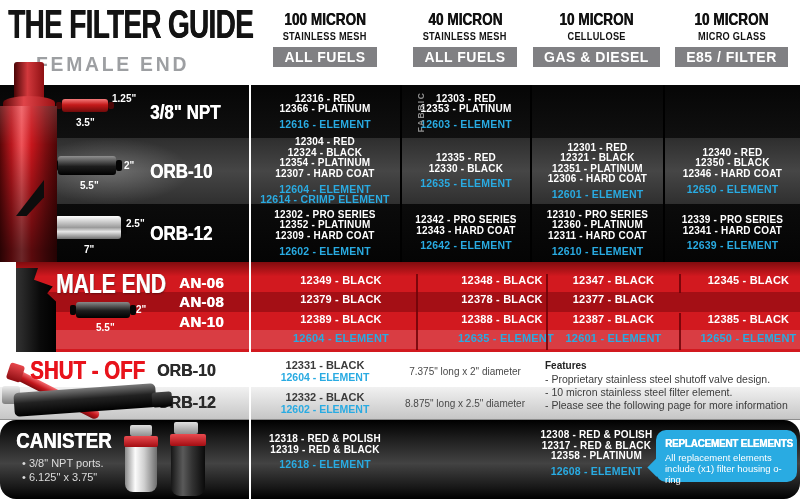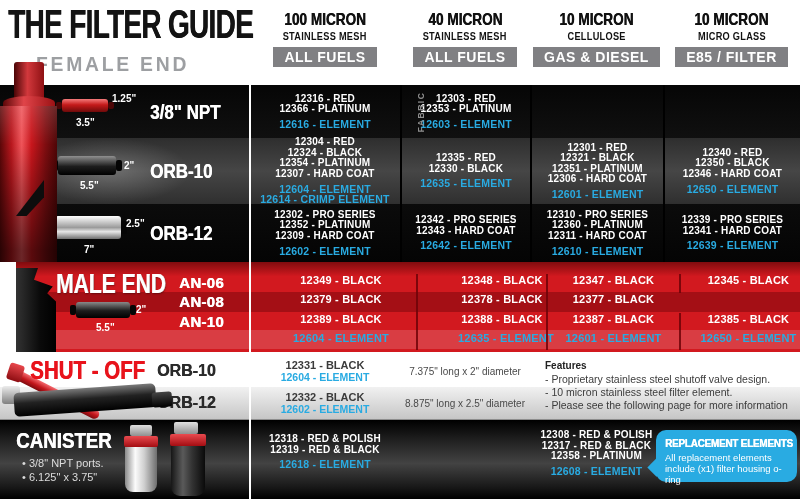--- a/index.html
+++ b/index.html
@@ -115,21 +115,21 @@
   .v-tip{position:absolute;left:152px;top:20px;width:20px;height:15px;border-radius:3px;
          background:linear-gradient(180deg,#444,#000);transform:rotate(-4deg);}
   .v-lever{position:absolute;left:14px;top:-4px;width:95px;height:10px;border-radius:5px;
            background:linear-gradient(180deg,#f4696e,#c3161c 55%,#7e0a0e);
            transform:rotate(27deg);transform-origin:left center;}
   .v-pivot{position:absolute;left:8px;top:-8px;width:15px;height:17px;border-radius:3px;
            background:linear-gradient(180deg,#e8474c,#8e0d12);transform:rotate(18deg);}
 
   
   .canister{position:absolute;top:420px;left:0;width:800px;height:79px;
-            background:linear-gradient(180deg,#000 0%,#232323 28%,#434343 55%,#181818 85%,#000 100%);}
+            background:linear-gradient(180deg,#000 0%,#232323 28%,#434343 55%,#181818 85%,#000 100%);border-radius:16px;}
   .can-title{position:absolute;left:16px;top:8px;font-size:22px;font-weight:800;color:#fff;
              white-space:nowrap;transform:scaleX(.85);transform-origin:left top;
              text-shadow:.6px 0 0 #fff;}
   .can-bullets{position:absolute;left:22px;top:36px;}
   .bline{font-size:11px;line-height:14px;color:#dcdcdc;white-space:nowrap;}
   .can-col{position:absolute;display:flex;flex-direction:column;align-items:center;}
   .can-c1{left:250px;width:150px;top:14px;}
   .can-c3{left:530px;width:133px;top:10px;}
   
   .cans{position:absolute;left:118px;top:2px;width:110px;height:76px;}

